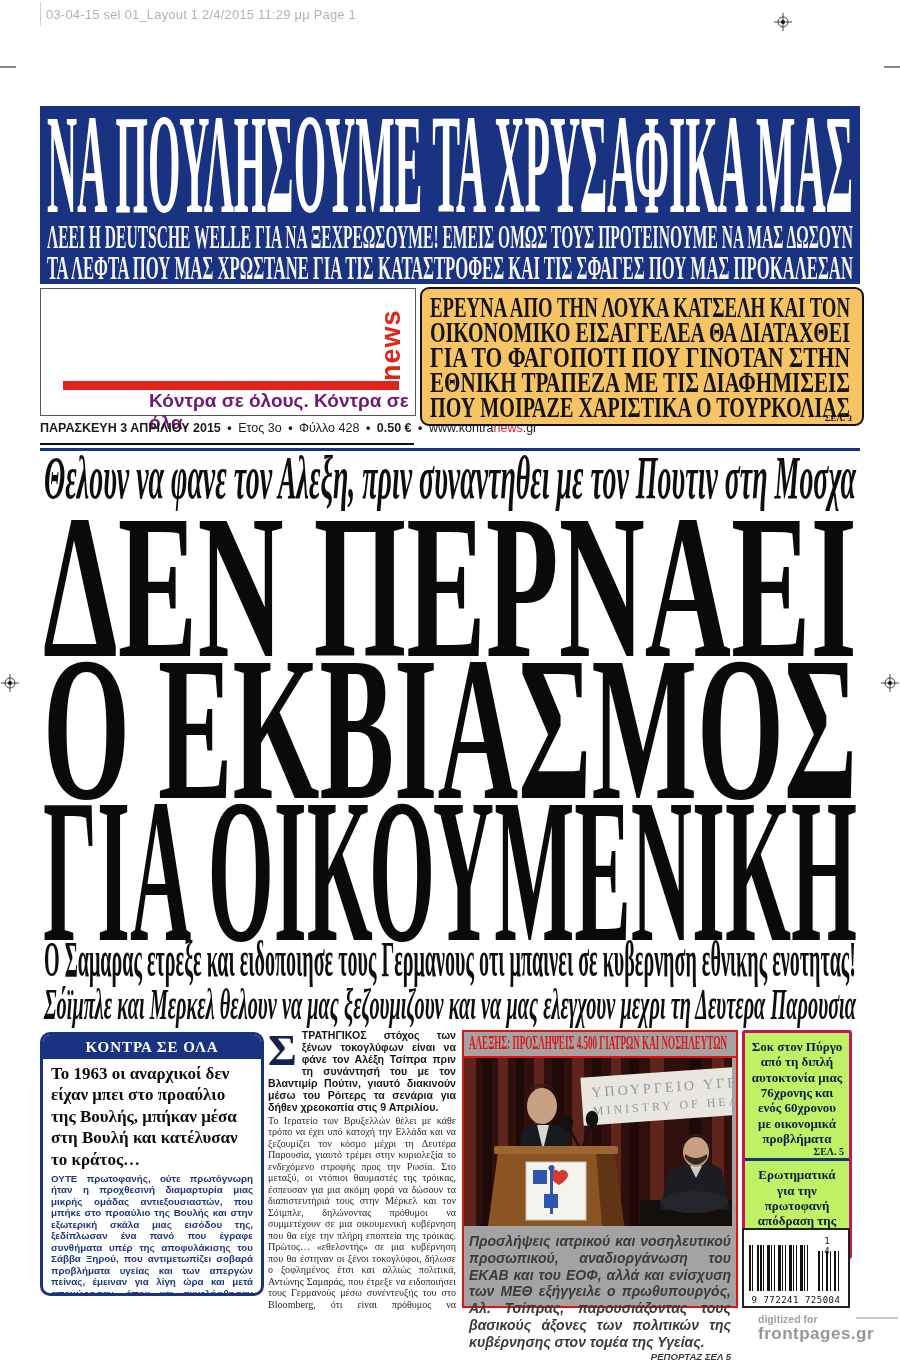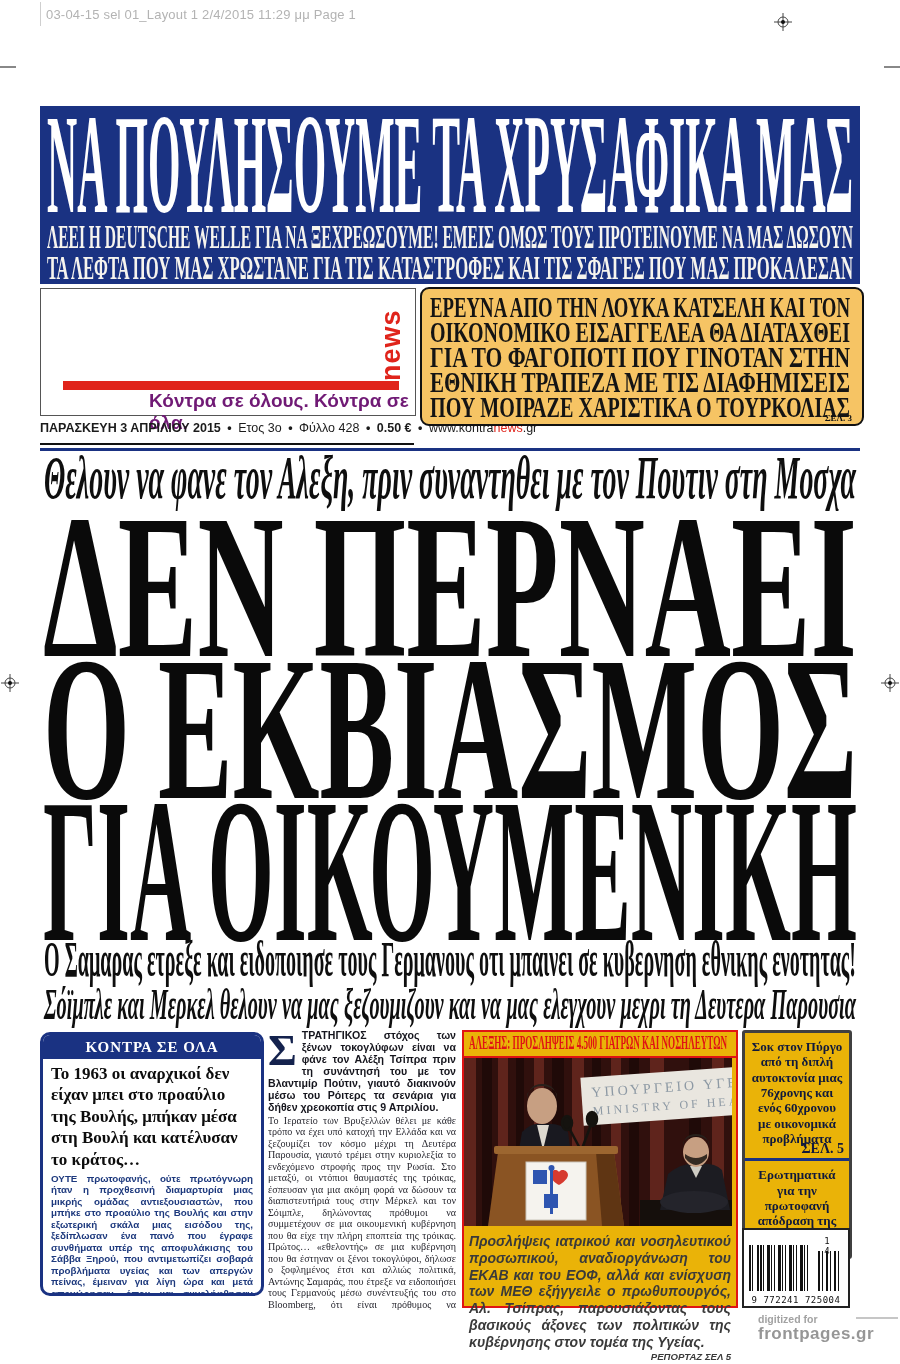--- a/index.html
+++ b/index.html
@@ -50,32 +50,32 @@
 
   
   #lead-article{left:268px;top:1030px;width:188px;height:282px;overflow:hidden;}
   #lead-dropcap{float:left;font-family:"Liberation Serif",serif;font-weight:bold;font-size:44px;
                 line-height:0.82;color:#14224d;margin:3px 5px 0 0;}
   #lead-text{font-size:10.6px;line-height:1.13;font-weight:bold;color:#15151d;text-align:justify;}
   #lead-body{font-size:10.1px;line-height:1.14;color:#27272f;text-align:justify;margin-top:1px;
              font-family:"Liberation Serif",serif;}
 
   
-  #photo-box{left:462px;top:1030px;width:272px;height:274px;border:2px solid #e01414;background:#eab308;}
+  #photo-box{left:462px;top:1030px;width:272px;height:274px;border:2px solid #e01414;background:#a3a3a3;}
   #photo-header{height:24px;border-bottom:2px solid #e01414;}
   #photo-caption{padding:3px 5px 0 5px;font-size:14px;line-height:1.2;font-weight:bold;
                  font-style:italic;color:#3a3a3a;text-align:justify;}
   #photo-report{padding:0 5px;text-align:right;font-size:9.6px;font-weight:bold;font-style:italic;color:#3a3a3a;}
 
   
-  #side-briefs{left:742px;top:1030px;width:104px;border:3px solid #404040;border-radius:3px;background:#eab308;}
+  #side-briefs{left:742px;top:1030px;width:104px;border:3px solid #be185d;border-radius:3px;background:#bef264;}
   .brief{position:relative;padding:6px 5px 12px 5px;text-align:center;
          font-family:"Liberation Serif",serif;font-weight:bold;font-size:13px;line-height:1.18;color:#10193c;}
   .brief + .brief{border-top:3px solid #1a3282;}
-  .brief .pref{position:absolute;right:5px;bottom:1px;font-size:14px;}
+  .brief .pref{position:absolute;right:5px;bottom:1px;font-size:10px;}
 
   
   #barcode{left:742px;top:1228px;width:104px;height:76px;border:2px solid #222;background:#fff;}
   #bc-main{position:absolute;left:5px;top:15px;width:62px;height:46px;
     background:repeating-linear-gradient(90deg,#111 0 1.5px,#fff 1.5px 3px,#111 3px 4px,#fff 4px 7.5px,#111 7.5px 10px,#fff 10px 11px);}
   #bc-addon{position:absolute;left:74px;top:21px;width:22px;height:40px;
     background:repeating-linear-gradient(90deg,#111 0 2px,#fff 2px 4.5px,#111 4.5px 5.5px,#fff 5.5px 8px);}
   #bc-addon-label{position:absolute;left:74px;top:6px;width:22px;text-align:center;
     font-size:9px;letter-spacing:4px;color:#111;font-family:"DejaVu Sans Mono",monospace;}
   #bc-digits{position:absolute;left:0;bottom:1px;width:100%;text-align:center;

